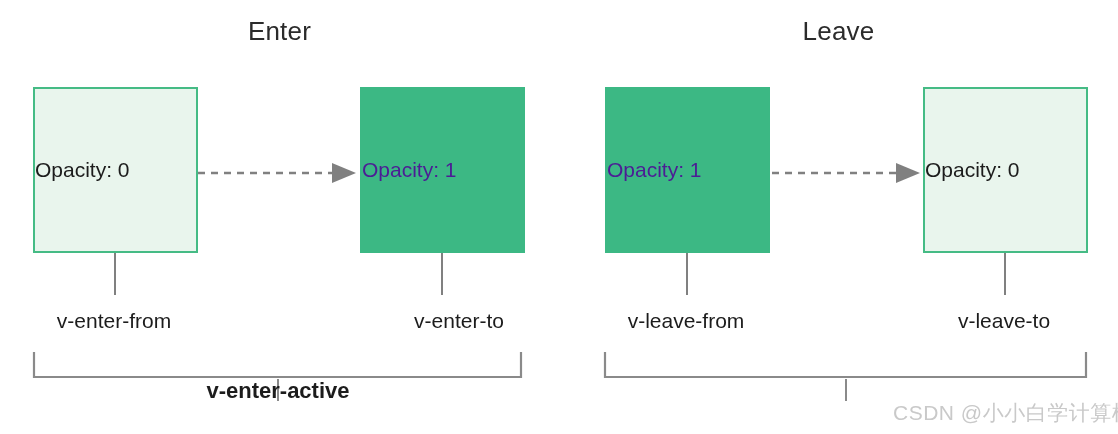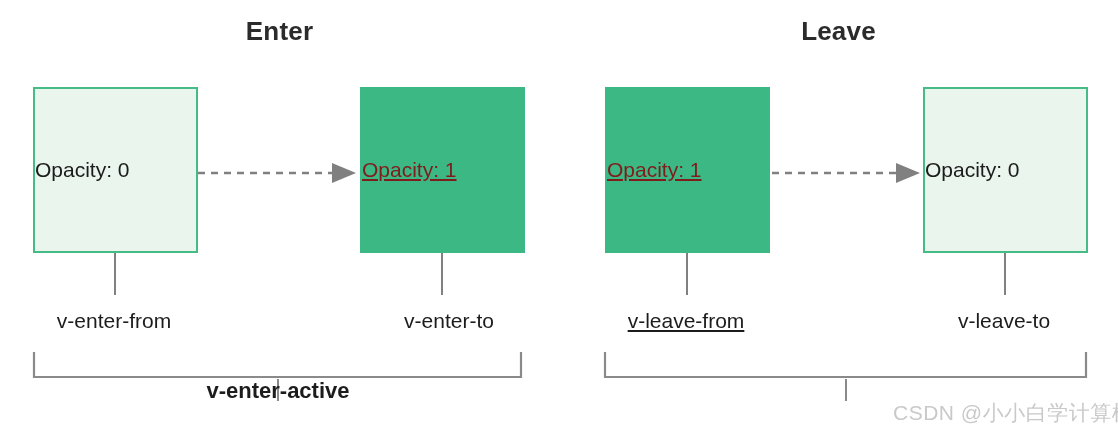--- a/index.html
+++ b/index.html
@@ -20,21 +20,21 @@
     overflow: hidden;
   }
 
   
   .section-title {
     position: absolute;
     top: 14px;
     width: 559px;
     text-align: center;
     font-size: 26px;
-    font-weight: bold;
+    font-weight: normal;
     color: #2b2b2b;
     letter-spacing: 0.2px;
     line-height: 34px;
     white-space: nowrap;
   }
   #title-enter { left: 0px; }
   #title-leave { left: 559px; }
 
   
   .state-box {
@@ -51,22 +51,21 @@
     white-space: nowrap;
   }
   .state-box.faded {
     background: #e9f5ed;
     border: 2px solid #45bb85;
     color: #1c1c1c;
   }
   .state-box.solid {
     background: #3cb884;
     border: 2px solid #3cb884;
-    color: #7f1d1d;
-    text-decoration: underline;
+    color: #4c1d95;
   }
   #box-enter-from { left: 33px; }
   #box-enter-to   { left: 360px; }
   #box-leave-from { left: 605px; }
   #box-leave-to   { left: 923px; }
 
   
   .arrow {
     position: absolute;
     top: 160px;
@@ -94,22 +93,22 @@
     position: absolute;
     top: 307px;
     width: 260px;
     text-align: center;
     font-size: 21px;
     line-height: 28px;
     color: #1c1c1c;
     white-space: nowrap;
   }
   #label-enter-from { left: -16px; }
-  #label-enter-to   { left: 319px; }
-  #label-leave-from { left: 556px; text-decoration: underline; }
+  #label-enter-to   { left: 329px; }
+  #label-leave-from { left: 556px; }
   #label-leave-to   { left: 874px; }
 
   
   .bracket {
     position: absolute;
     top: 352px;
     height: 27px;
   }
   #bracket-enter { left: 33px; width: 489px; }
   #bracket-leave { left: 604px; width: 483px; }

